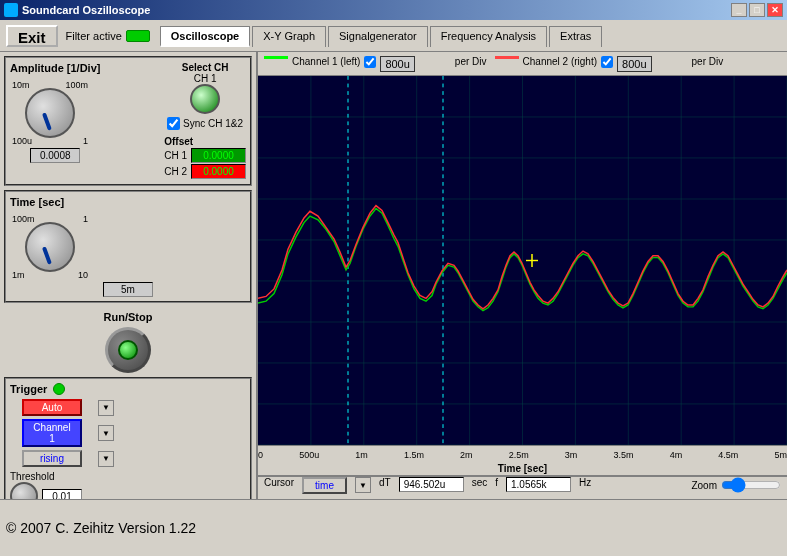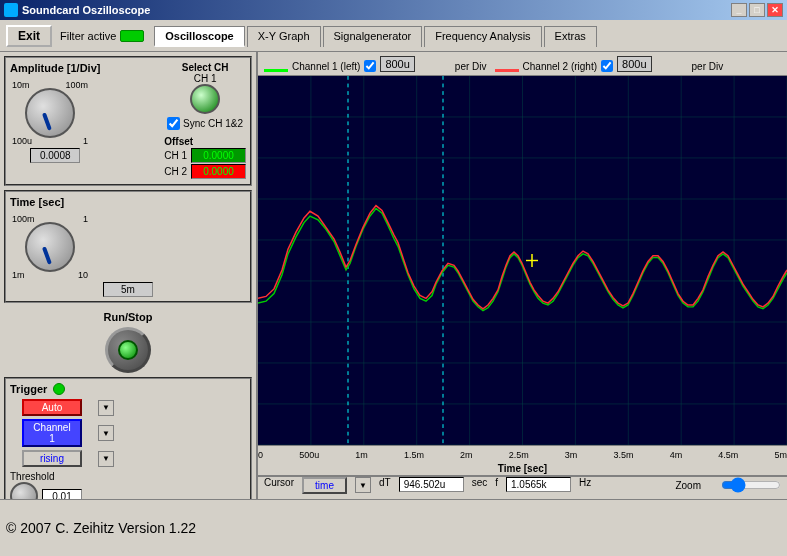--- a/index.html
+++ b/index.html
@@ -58,21 +58,21 @@
       padding: 4px 6px;
       background: #d4d0c8;
       border-bottom: 1px solid #808080;
       height: 32px;
     }
 
     .exit-btn {
       background: #d4d0c8;
       border: 2px outset #ffffff;
       padding: 2px 10px;
-      font-size: 12px;
+      font-size: 15px;
       font-weight: bold;
       cursor: pointer;
       height: 22px;
     }
 
     .filter-label {
       margin-left: 8px;
       font-size: 11px;
     }
     .filter-led {
@@ -314,21 +314,21 @@
       background: #d4d0c8;
       display: flex;
       align-items: center;
       padding: 2px 6px;
       gap: 8px;
       height: 24px;
       border-bottom: 1px solid #808080;
     }
     .ch-legend {
       display: flex;
-      align-items: flex-end;
+      align-items: flex-start;
       gap: 4px;
       font-size: 10px;
     }
     .ch-line {
       width: 24px; height: 3px;
     }
     .ch-line.green { background: #00ff00; }
     .ch-line.red { background: #ff4444; }
 
     .per-div {
@@ -389,21 +389,21 @@
     .cursor-field-f {
       border: 1px inset #333;
       background: white;
       padding: 1px 4px;
       font-size: 10px;
       width: 65px;
     }
     .zoom-area {
       display: flex;
       align-items: center;
-      gap: 20px;
+      gap: 4px;
       margin-left: auto;
     }
     .zoom-slider {
       width: 60px;
     }
 
     
     .copyright {
       background: #d4d0c8;
       font-size: 14px;

